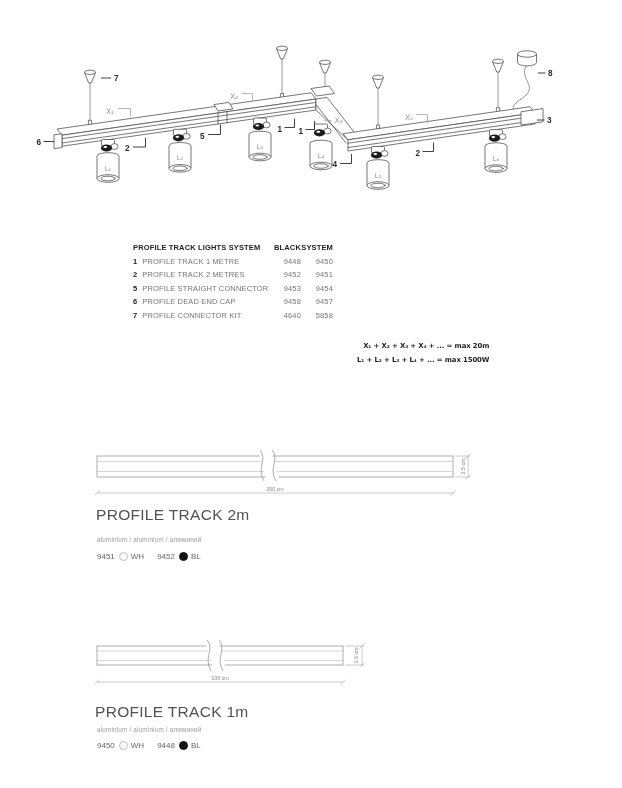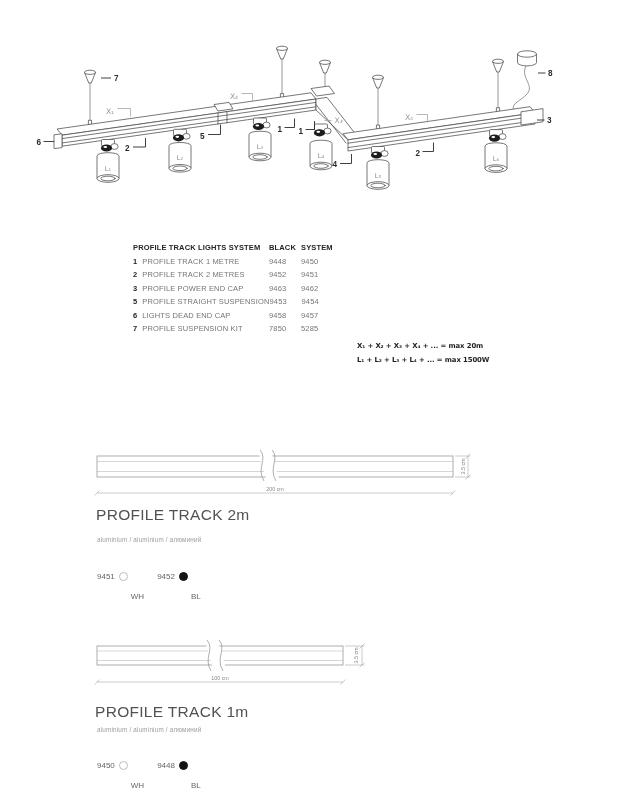--- a/index.html
+++ b/index.html
@@ -16,39 +16,39 @@
   .leadx{fill:none;stroke:#a5a5a5;stroke-width:0.8;}
   .num{font-size:8.2px;font-weight:bold;fill:#2b2b2b;}
   .xlab{font-size:7.6px;fill:#9b9b9b;font-family:"DejaVu Sans",sans-serif;}
   .llab{font-size:6.6px;fill:#8d8d8d;font-family:"DejaVu Sans",sans-serif;text-anchor:middle;}
 
   
   .ptable{left:93px;top:241px;width:212px;font-size:7.5px;color:#757575;margin-left:40px;}
   .trow{display:flex;height:13.5px;line-height:13.5px;letter-spacing:0.15px;}
   .tname{flex:0 0 136px;white-space:nowrap;}
   .tname b{color:#252525;display:inline-block;min-width:7px;}
-  .tcode{flex:0 0 32px;text-align:left;}
+  .tcode{flex:0 0 32px;text-align:right;}
   .thead{color:#252525;font-weight:bold;}
 
   
   .limits{left:357px;top:339px;font-family:"DejaVu Sans",sans-serif;
-          font-size:6.9px;font-weight:bold;color:#1f1f1f;line-height:14px;letter-spacing:-0.1px;}
+          font-size:6.9px;font-weight:bold;color:#1f1f1f;line-height:14px;letter-spacing:-0.1px;text-align:right;}
 
   
   .dim{fill:none;stroke:#9a9a9a;stroke-width:0.8;}
   .dimth{fill:none;stroke:#b3b3b3;stroke-width:0.55;}
   .dimln{fill:none;stroke:#aaaaaa;stroke-width:0.6;}
   .dimtxt{font-size:5.4px;fill:#8a8a8a;text-anchor:middle;}
 
   
   .ptitle{font-size:15.5px;color:#525252;letter-spacing:0.3px;}
   .pmat{font-size:6.3px;color:#9d9d9d;letter-spacing:0.2px;}
   .codes{display:flex;align-items:center;font-size:8px;color:#666666;}
   .codes .code{margin-right:4px;}
-  .codes .finish{margin-left:3px;margin-top:40px;}
+  .codes .finish{margin-left:3px;}
   .codes .gap{width:13px;}
   .dot{width:9px;height:9px;border-radius:50%;box-sizing:border-box;display:inline-block;}
   .dot-wh{border:1.2px solid #bdbdbd;background:#ffffff;}
   .dot-bl{background:#141414;border:1.2px solid #141414;}
 </style>
 </head>
 <body>
 
 <div class="page">
 
@@ -228,38 +228,33 @@
       <div class="tname"><b>1</b> <span>PROFILE TRACK 1 METRE</span></div>
       <div class="tcode">9448</div>
       <div class="tcode">9450</div>
     </div>
     <div class="trow">
       <div class="tname"><b>2</b> <span>PROFILE TRACK 2 METRES</span></div>
       <div class="tcode">9452</div>
       <div class="tcode">9451</div>
     </div>
     <div class="trow">
-      <div class="tname"><b>3</b> <span>PROFILE POWER END CAP</span></div>
-      <div class="tcode">9463</div>
-      <div class="tcode">9462</div>
-    </div>
-    <div class="trow">
-      <div class="tname"><b>5</b> <span>PROFILE STRAIGHT SUSPENSION</span></div>
+      <div class="tname"><b>5</b> <span>PROFILE STRAIGHT CONNECTOR</span></div>
       <div class="tcode">9453</div>
       <div class="tcode">9454</div>
     </div>
     <div class="trow">
-      <div class="tname"><b>6</b> <span>LIGHTS DEAD END CAP</span></div>
+      <div class="tname"><b>6</b> <span>PROFILE DEAD END CAP</span></div>
       <div class="tcode">9458</div>
       <div class="tcode">9457</div>
     </div>
     <div class="trow">
-      <div class="tname"><b>7</b> <span>PROFILE SUSPENSION KIT</span></div>
-      <div class="tcode">7850</div>
-      <div class="tcode">5285</div>
+      <div class="tname"><b>7</b> <span>PROFILE CONNECTOR KIT</span></div>
+      <div class="tcode">4640</div>
+      <div class="tcode">5858</div>
     </div>
   </div>
 
   <div class="abs limits">
     <div>X₁ + X₂ + X₃ + X₄ + ... = max 20m</div>
     <div>L₁ + L₂ + L₃ + L₄ + ... = max 1500W</div>
   </div>
 
   <svg class="abs" style="left:0;top:445px" width="622" height="68" viewBox="0 445 622 68">
     <rect class="dim" x="97" y="456" width="356" height="21" fill="none"></rect>

